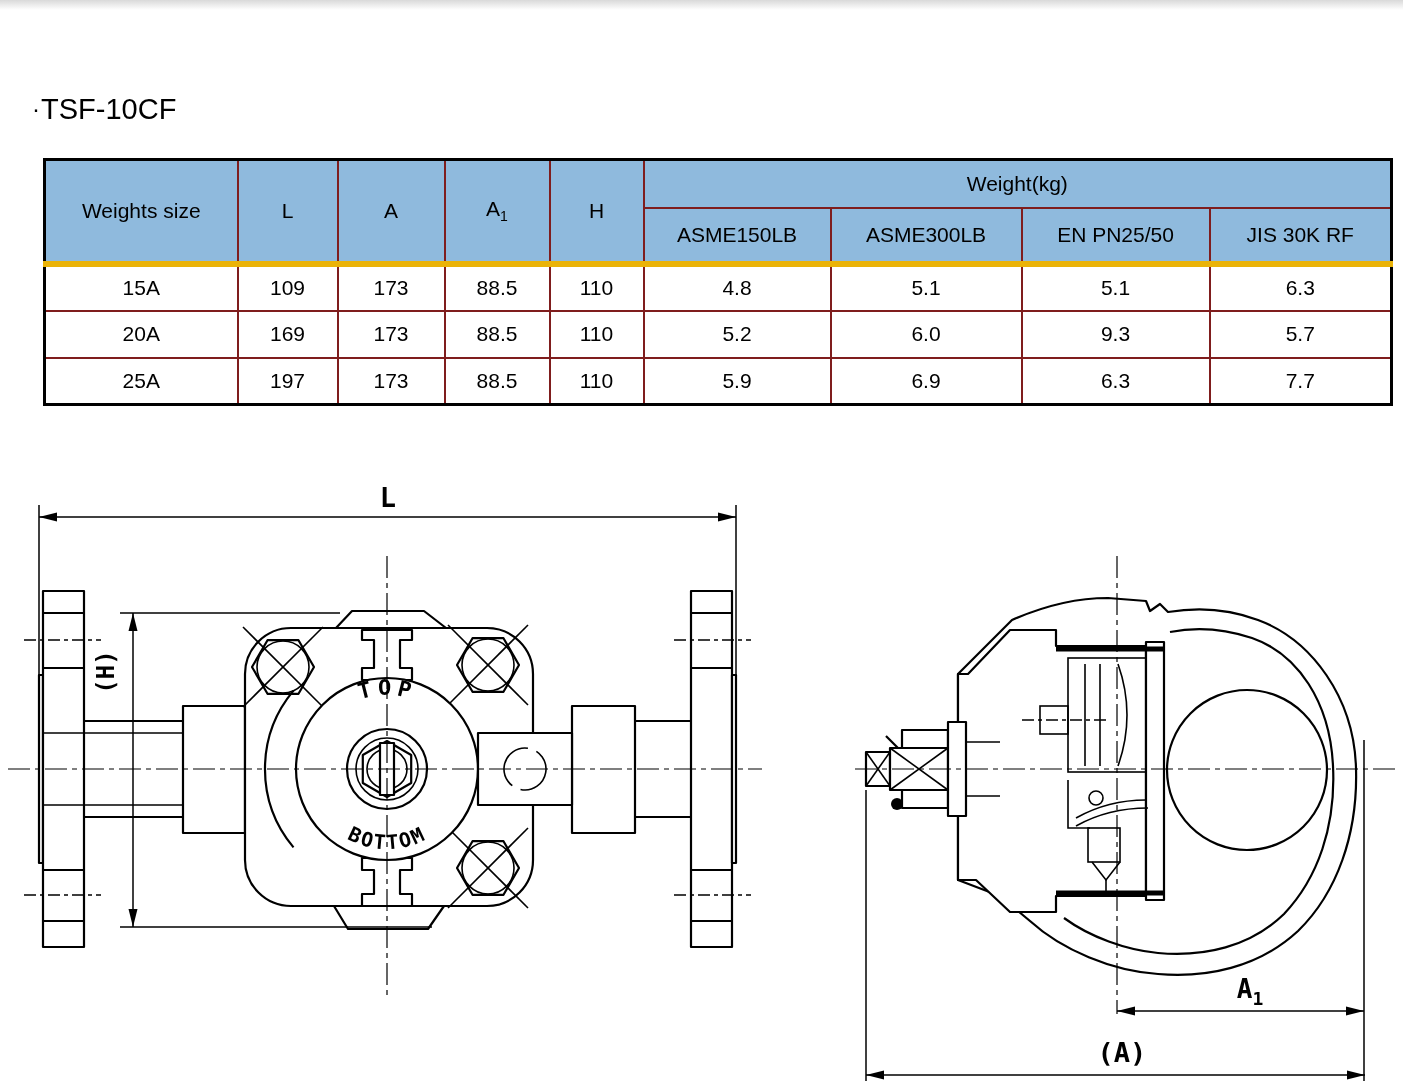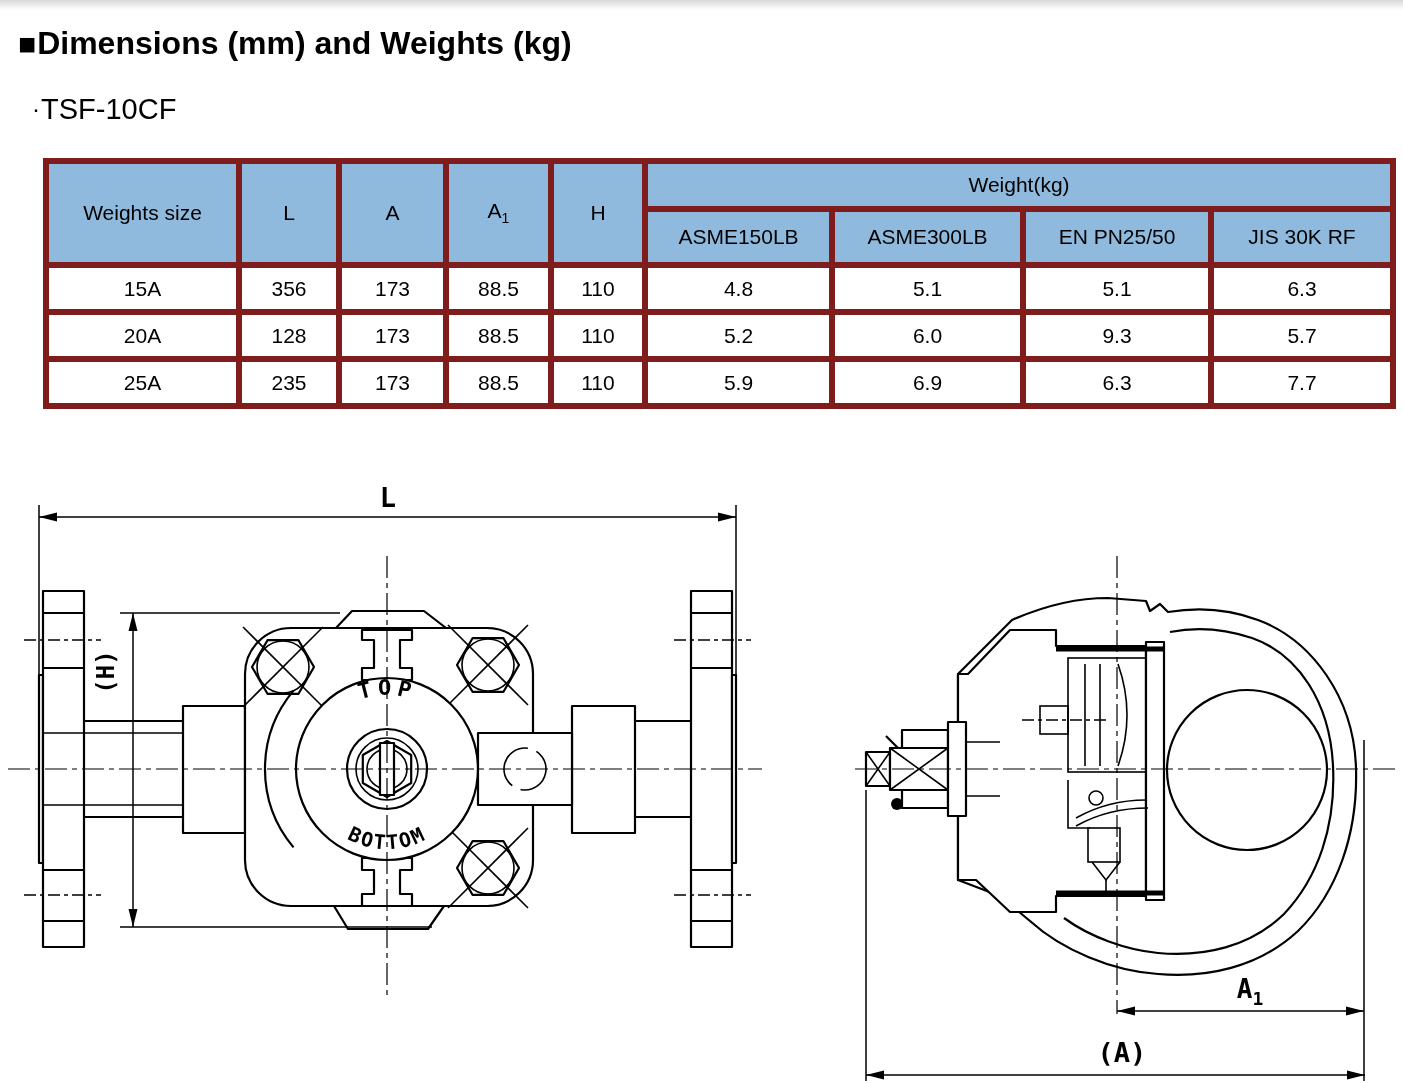--- a/index.html
+++ b/index.html
@@ -9,21 +9,21 @@
         background:linear-gradient(#d9d9d9,#ffffff);}
   .page-title{position:absolute;left:18px;top:4px;font-size:32px;font-weight:bold;
         letter-spacing:0px;white-space:nowrap;}
   .page-title .marker{font-size:30px;margin-right:1px;}
   .product-label{position:absolute;left:32px;top:93px;font-size:29px;white-space:nowrap;}
   .product-label .bullet{font-size:24px;vertical-align:2px;margin-right:1px;}
 
   table.dim-table{position:absolute;left:43px;top:158px;width:1347px;
         border-collapse:collapse;table-layout:fixed;
         border:3px solid #000;}
-  .dim-table th,.dim-table td{border:6px solid #7f1d1d;text-align:center;vertical-align:middle;
+  .dim-table th,.dim-table td{border:2px solid #7f1d1d;text-align:center;vertical-align:middle;
         font-size:21px;font-weight:normal;padding:0;}
   .dim-table thead th{background:#8FBADD;}
   .dim-table thead tr:nth-child(1){height:48px;}
   .dim-table thead tr:nth-child(2){height:56px;}
   .dim-table tbody tr{height:47px;}
   .dim-table tbody tr:first-child td{border-top:6px solid #eab308;}
   .dim-table sub{font-size:14px;}
 
   svg.drawings{position:absolute;left:0;top:460px;}
   .ol{stroke:#000;stroke-width:2.2;fill:none;stroke-linejoin:round;stroke-linecap:butt;}
@@ -36,21 +36,20 @@
   .dim-label{font-family:"DejaVu Sans Mono",monospace;font-weight:bold;fill:#000;}
   .cast-label{font-family:"DejaVu Sans Mono",monospace;font-weight:bold;fill:#000;}
   .thick-bar{stroke:#000;stroke-width:5;fill:none;}
 </style>
 </head>
 <body>
 
 <div class="page">
   <div class="top-shade"></div>
 
-  <h1 class="page-title"><span class="marker">■</span><span>Dimensions (mm) and Weights (kg)</span></h1>
 
   <div class="product-label"><span class="bullet">·</span><span>TSF-10CF</span></div>
 
   <table class="dim-table">
     <colgroup>
       <col style="width:193px">
         <col style="width:100px">
         <col style="width:107px">
       <col style="width:105px">
         <col style="width:94px">
@@ -71,43 +70,43 @@
       <tr>
         <th>ASME150LB</th>
         <th>ASME300LB</th>
         <th>EN PN25/50</th>
         <th>JIS 30K RF</th>
       </tr>
     </thead>
     <tbody>
       <tr>
         <td>15A</td>
-        <td>356</td>
+        <td>109</td>
         <td>173</td>
         <td>88.5</td>
         <td>110</td>
         <td>4.8</td>
         <td>5.1</td>
         <td>5.1</td>
         <td>6.3</td>
       </tr>
       <tr>
         <td>20A</td>
-        <td>128</td>
+        <td>169</td>
         <td>173</td>
         <td>88.5</td>
         <td>110</td>
         <td>5.2</td>
         <td>6.0</td>
         <td>9.3</td>
         <td>5.7</td>
       </tr>
       <tr>
         <td>25A</td>
-        <td>235</td>
+        <td>197</td>
         <td>173</td>
         <td>88.5</td>
         <td>110</td>
         <td>5.9</td>
         <td>6.9</td>
         <td>6.3</td>
         <td>7.7</td>
       </tr>
     </tbody>
   </table>

